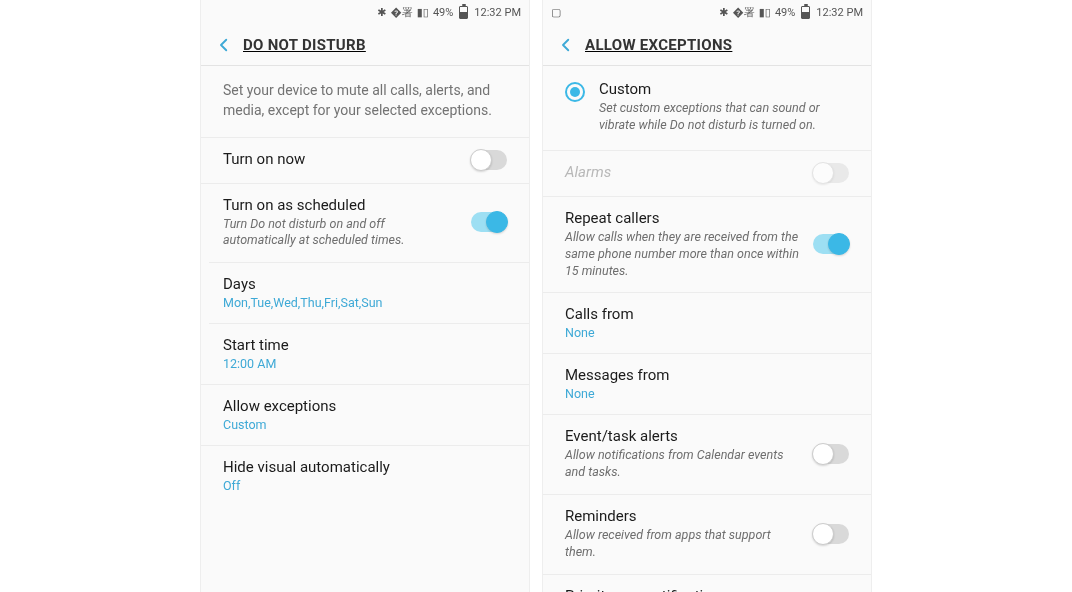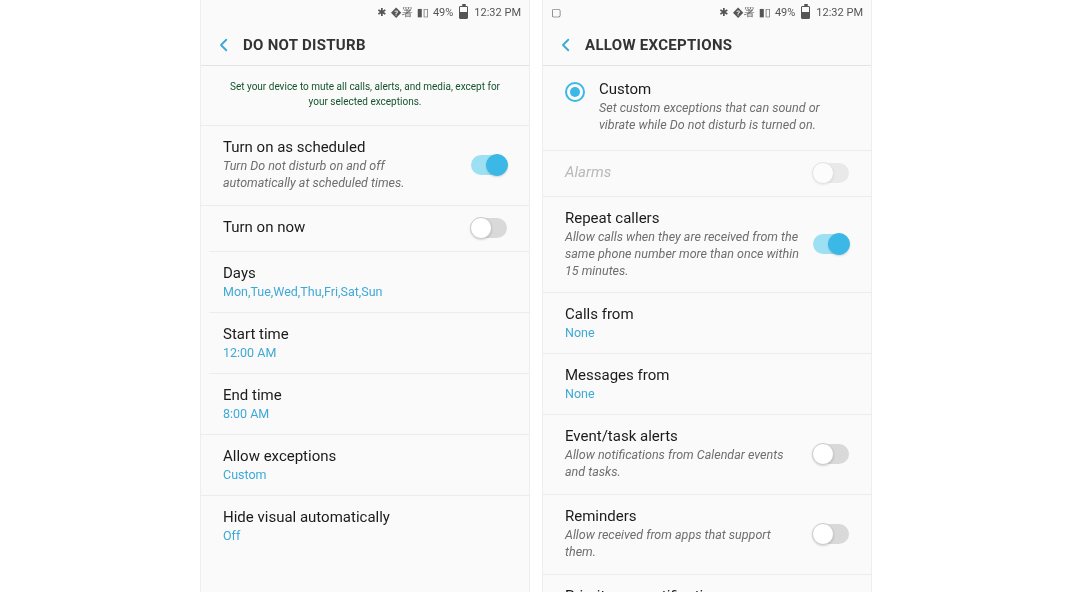--- a/index.html
+++ b/index.html
@@ -35,40 +35,40 @@
   .statusbar .right { display: flex; align-items: center; gap: 4px; }
   .statusbar .left  { display: flex; align-items: center; gap: 4px; }
   .status-ic { font-size: 11px; line-height: 1; color:#555; }
   .appbar {
     height: 42px;
     display: flex;
     align-items: center;
     padding: 0 8px;
     border-bottom: 1px solid #e3e3e3;
     background: #fafafa;
+    text-decoration: underline;
   }
   .back-btn {
     width: 30px; height: 30px; display:flex; align-items:center; justify-content:center;
     color:#3ea9d6; cursor:pointer;
   }
   .appbar-title {
     font-size: 15px;
     font-weight: 700;
     color: #333;
     letter-spacing: .3px;
     margin-left: 4px;
   }
   .content { flex:1; overflow:hidden; background:#fafafa; }
   .desc {
     padding: 14px 22px 16px;
-    font-size: 10px;
-    color: #14532d;
+    font-size: 14px;
+    color: #737373;
     line-height: 1.45;
     background:#fafafa;
-    text-align:center;
   }
   .row {
     padding: 12px 22px 13px;
     border-top: 1px solid #ececec;
     display:flex;
     align-items:center;
     justify-content:space-between;
     gap:12px;
     background:#fafafa;
   }
@@ -154,57 +154,51 @@
           <path fill="none" stroke="#3ea9d6" stroke-width="2.5" stroke-linecap="round" stroke-linejoin="round" d="M15 5l-7 7 7 7"></path>
         </svg>
     </div>
     <div class="appbar-title">DO NOT DISTURB</div>
   </div>
   <div class="content">
     <div class="desc">Set your device to mute all calls, alerts, and media, except for your selected exceptions.</div>
 
     <div class="row">
       <div class="txt">
+          <div class="title">Turn on now</div>
+        </div>
+      <div class="toggle">
+          <div class="knob"></div>
+        </div>
+    </div>
+
+    <div class="row">
+      <div class="txt">
         <div class="title">Turn on as scheduled</div>
         <div class="sub">Turn Do not disturb on and off automatically at scheduled times.</div>
       </div>
       <div class="toggle on">
           <div class="knob"></div>
         </div>
     </div>
 
-    <div class="row">
-      <div class="txt">
-          <div class="title">Turn on now</div>
-        </div>
-      <div class="toggle">
-          <div class="knob"></div>
-        </div>
-    </div>
-
     <div class="row indent">
       <div class="txt">
         <div class="title">Days</div>
         <div class="val">Mon,Tue,Wed,Thu,Fri,Sat,Sun</div>
       </div>
     </div>
 
     <div class="row indent">
       <div class="txt">
         <div class="title">Start time</div>
         <div class="val">12:00 AM</div>
       </div>
     </div>
 
-    <div class="row indent">
-      <div class="txt">
-        <div class="title">End time</div>
-        <div class="val">8:00 AM</div>
-      </div>
-    </div>
 
     <div class="row">
       <div class="txt">
         <div class="title">Allow exceptions</div>
         <div class="val">Custom</div>
       </div>
     </div>
 
     <div class="row">
       <div class="txt">

